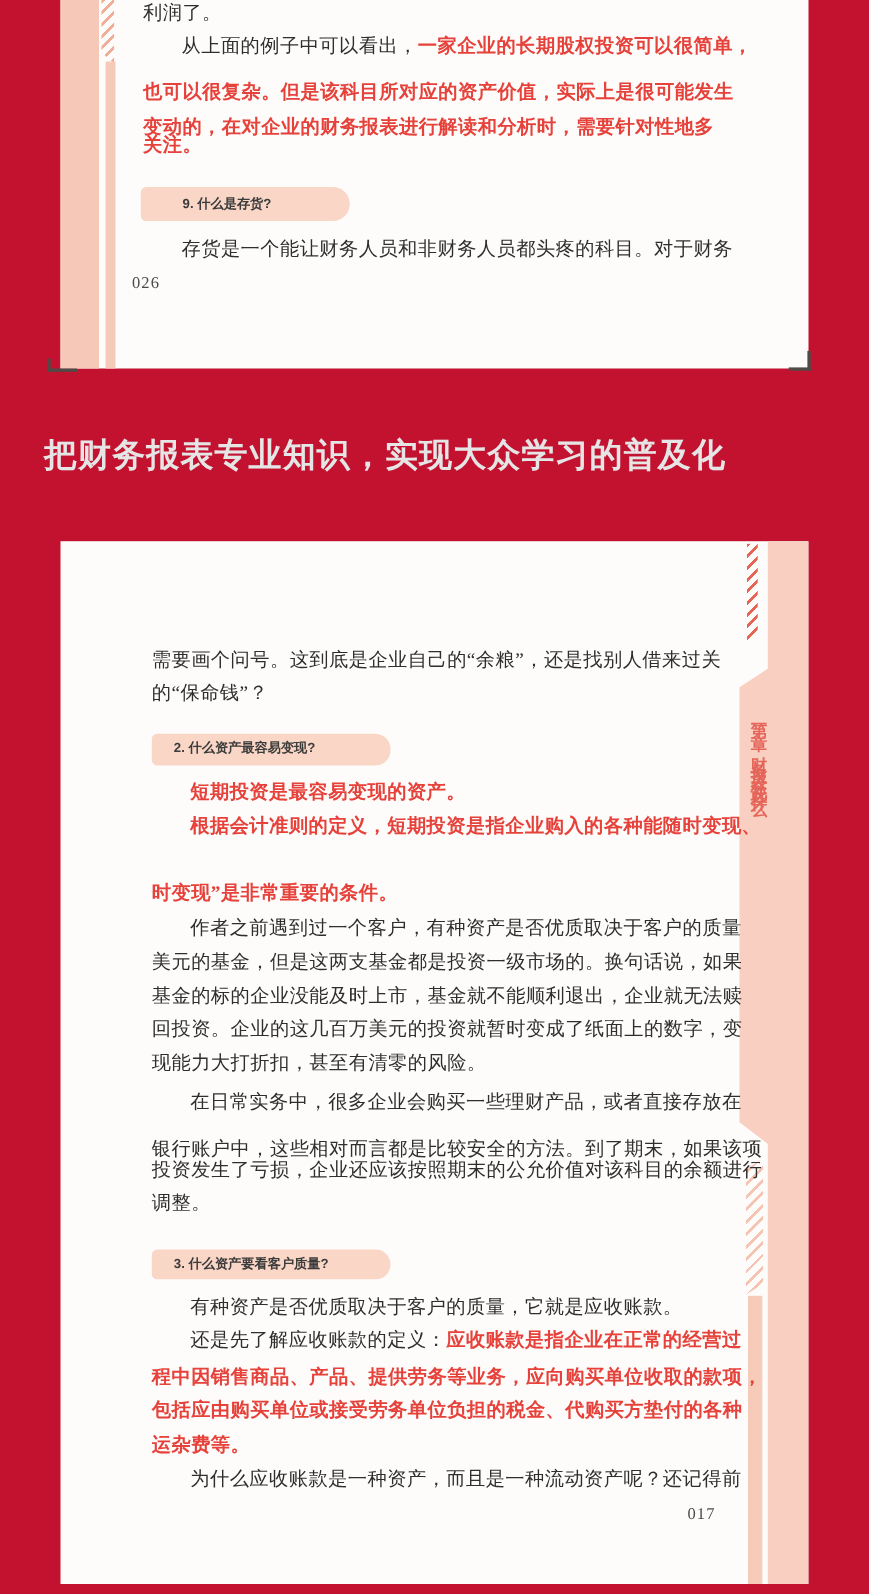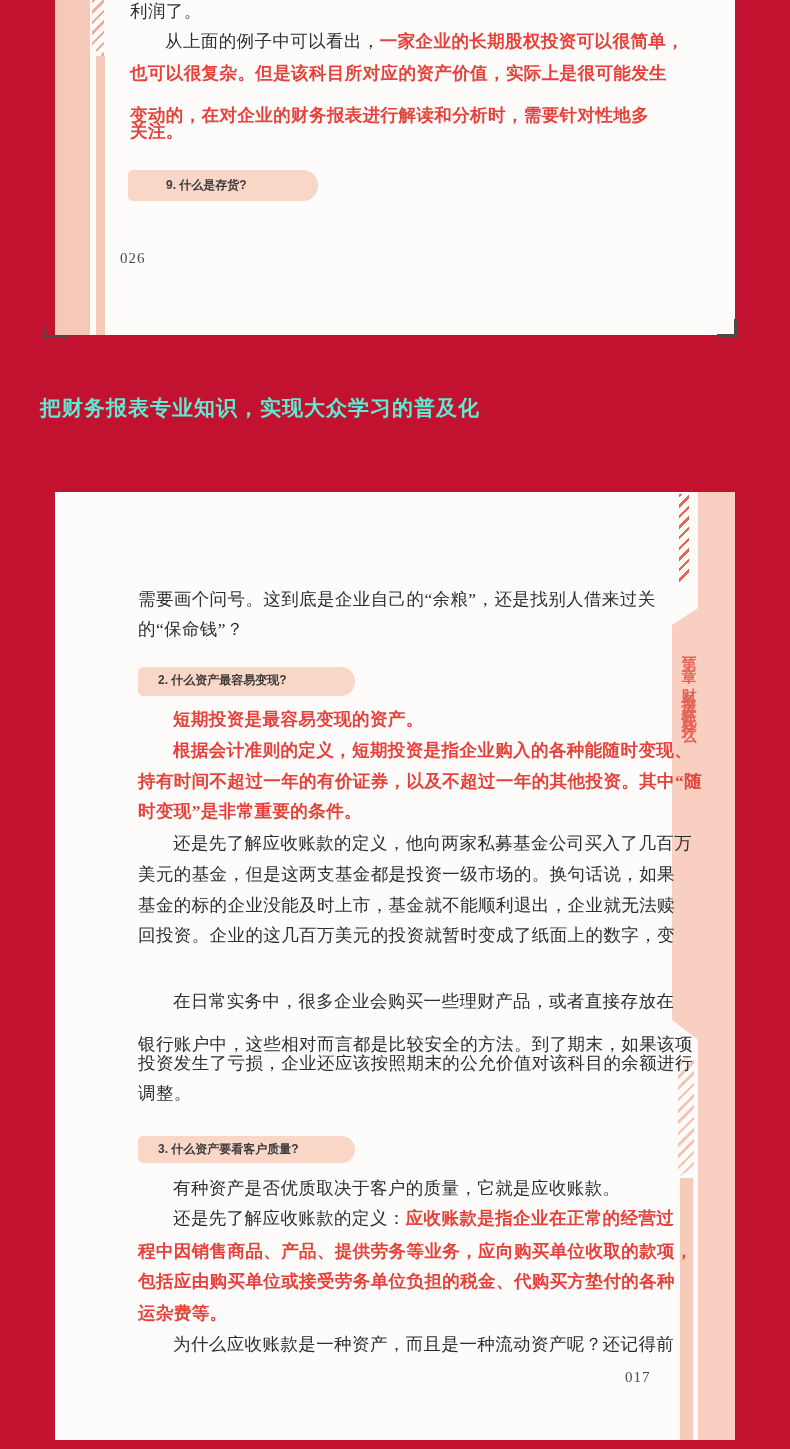--- a/index.html
+++ b/index.html
@@ -77,42 +77,43 @@
   .pagenum {
     position:absolute; font-size:15px; color:#4a4a4a; letter-spacing:1px;
     font-family:"Liberation Serif","DejaVu Serif",serif;
   }
   .pagenum-left { left:65px; top:250px; }
   .pagenum-right { left:570px; top:877px; }
 
   
   .banner {
     position:absolute; left:40px; top:394px; width:730px; margin:0;
-    color:#5eead4; font-family:"Liberation Sans","DejaVu Sans",sans-serif;
-    font-weight:bold; font-size:21px; letter-spacing:1px; white-space:nowrap;
+    color:#e5e5e5; font-family:"Liberation Sans","DejaVu Sans",sans-serif;
+    font-weight:bold; font-size:30px; letter-spacing:1px; white-space:nowrap;
   }
 </style>
 </head>
 <body>
 
 <div class="canvas">
 
   <section class="page page-top">
     <div class="band-wide"></div>
     <div class="hatch hatch-tl"></div>
     <div class="col-narrow-tl"></div>
 
     <div class="pill pill-9">9. 什么是存货?</div>
 
     <div class="textblock tb-top">
         <div class="tline" style="top: -4px;"><span class="blk">利润了。</span></div>
         <div class="tline" style="top: 26px; padding-left: 35px;"><span class="blk">从上面的例子中可以看出，</span><span class="red">一家企业的长期股权投资可以很简单，</span></div>
-        <div class="tline" style="top: 58px;"><span class="red">也可以很复杂。但是该科目所对应的资产价值，实际上是很可能发生</span></div>
+        <div class="tline" style="top: 68px;"><span class="red">也可以很复杂。但是该科目所对应的资产价值，实际上是很可能发生</span></div>
         <div class="tline" style="top: 100px;"><span class="red">变动的，在对企业的财务报表进行解读和分析时，需要针对性地多</span></div>
         <div class="tline" style="top: 116px;"><span class="red">关注。</span></div>
+        <div class="tline" style="top: 211px; padding-left: 35px;"><span class="blk">存货是一个能让财务人员和非财务人员都头疼的科目。对于财务</span></div>
       </div>
 
     <div class="pagenum pagenum-left">026</div>
 
     <div class="curl curl-l"></div>
     <div class="curl curl-r"></div>
   </section>
 
   <h1 class="banner">把财务报表专业知识，实现大众学习的普及化</h1>
 
@@ -127,26 +128,26 @@
     </div>
 
     <div class="pill pill-2">2. 什么资产最容易变现?</div>
     <div class="pill pill-3">3. 什么资产要看客户质量?</div>
 
     <div class="textblock tb-bottom">
         <div class="tline" style="top: 92px;"><span class="blk">需要画个问号。这到底是企业自己的“余粮”，还是找别人借来过关</span></div>
         <div class="tline" style="top: 122px;"><span class="blk">的“保命钱”？</span></div>
         <div class="tline" style="top: 212px; padding-left: 35px;"><span class="red">短期投资是最容易变现的资产。</span></div>
         <div class="tline" style="top: 243px; padding-left: 35px;"><span class="red">根据会计准则的定义，短期投资是指企业购入的各种能随时变现、</span></div>
-        <div class="tline" style="top: 274px;"><span class="red">持有时间不超过一年的有价证券，以及不超过一年的其他投资。其中“随</span></div>
         <div class="tline" style="top: 304px;"><span class="red">时变现”是非常重要的条件。</span></div>
-        <div class="tline" style="top: 336px; padding-left: 35px;"><span class="blk">还是先了解应收账款的定义，他向两家私募基金公司买入了几百万</span></div>
+        <div class="tline" style="top: 336px; padding-left: 35px;"><span class="blk">作者之前遇到过一个客户，有种资产是否优质取决于客户的质量</span></div>
         <div class="tline" style="top: 367px;"><span class="blk">美元的基金，但是这两支基金都是投资一级市场的。换句话说，如果</span></div>
         <div class="tline" style="top: 398px;"><span class="blk">基金的标的企业没能及时上市，基金就不能顺利退出，企业就无法赎</span></div>
         <div class="tline" style="top: 428px;"><span class="blk">回投资。企业的这几百万美元的投资就暂时变成了纸面上的数字，变</span></div>
+        <div class="tline" style="top: 459px;"><span class="blk">现能力大打折扣，甚至有清零的风险。</span></div>
         <div class="tline" style="top: 494px; padding-left: 35px;"><span class="blk">在日常实务中，很多企业会购买一些理财产品，或者直接存放在</span></div>
         <div class="tline" style="top: 524px; margin-top: 13px;"><span class="blk">银行账户中，这些相对而言都是比较安全的方法。到了期末，如果该项</span></div>
         <div class="tline" style="top: 556px;"><span class="blk">投资发生了亏损，企业还应该按照期末的公允价值对该科目的余额进行</span></div>
         <div class="tline" style="top: 586px;"><span class="blk">调整。</span></div>
         <div class="tline" style="top: 681px; padding-left: 35px;"><span class="blk">有种资产是否优质取决于客户的质量，它就是应收账款。</span></div>
         <div class="tline" style="top: 711px; padding-left: 35px;"><span class="blk">还是先了解应收账款的定义：</span><span class="red">应收账款是指企业在正常的经营过</span></div>
         <div class="tline" style="top: 744px;"><span class="red">程中因销售商品、产品、提供劳务等业务，应向购买单位收取的款项，</span></div>
         <div class="tline" style="top: 774px;"><span class="red">包括应由购买单位或接受劳务单位负担的税金、代购买方垫付的各种</span></div>
         <div class="tline" style="top: 806px;"><span class="red">运杂费等。</span></div>
         <div class="tline" style="top: 837px; padding-left: 35px;"><span class="blk">为什么应收账款是一种资产，而且是一种流动资产呢？还记得前</span></div>

